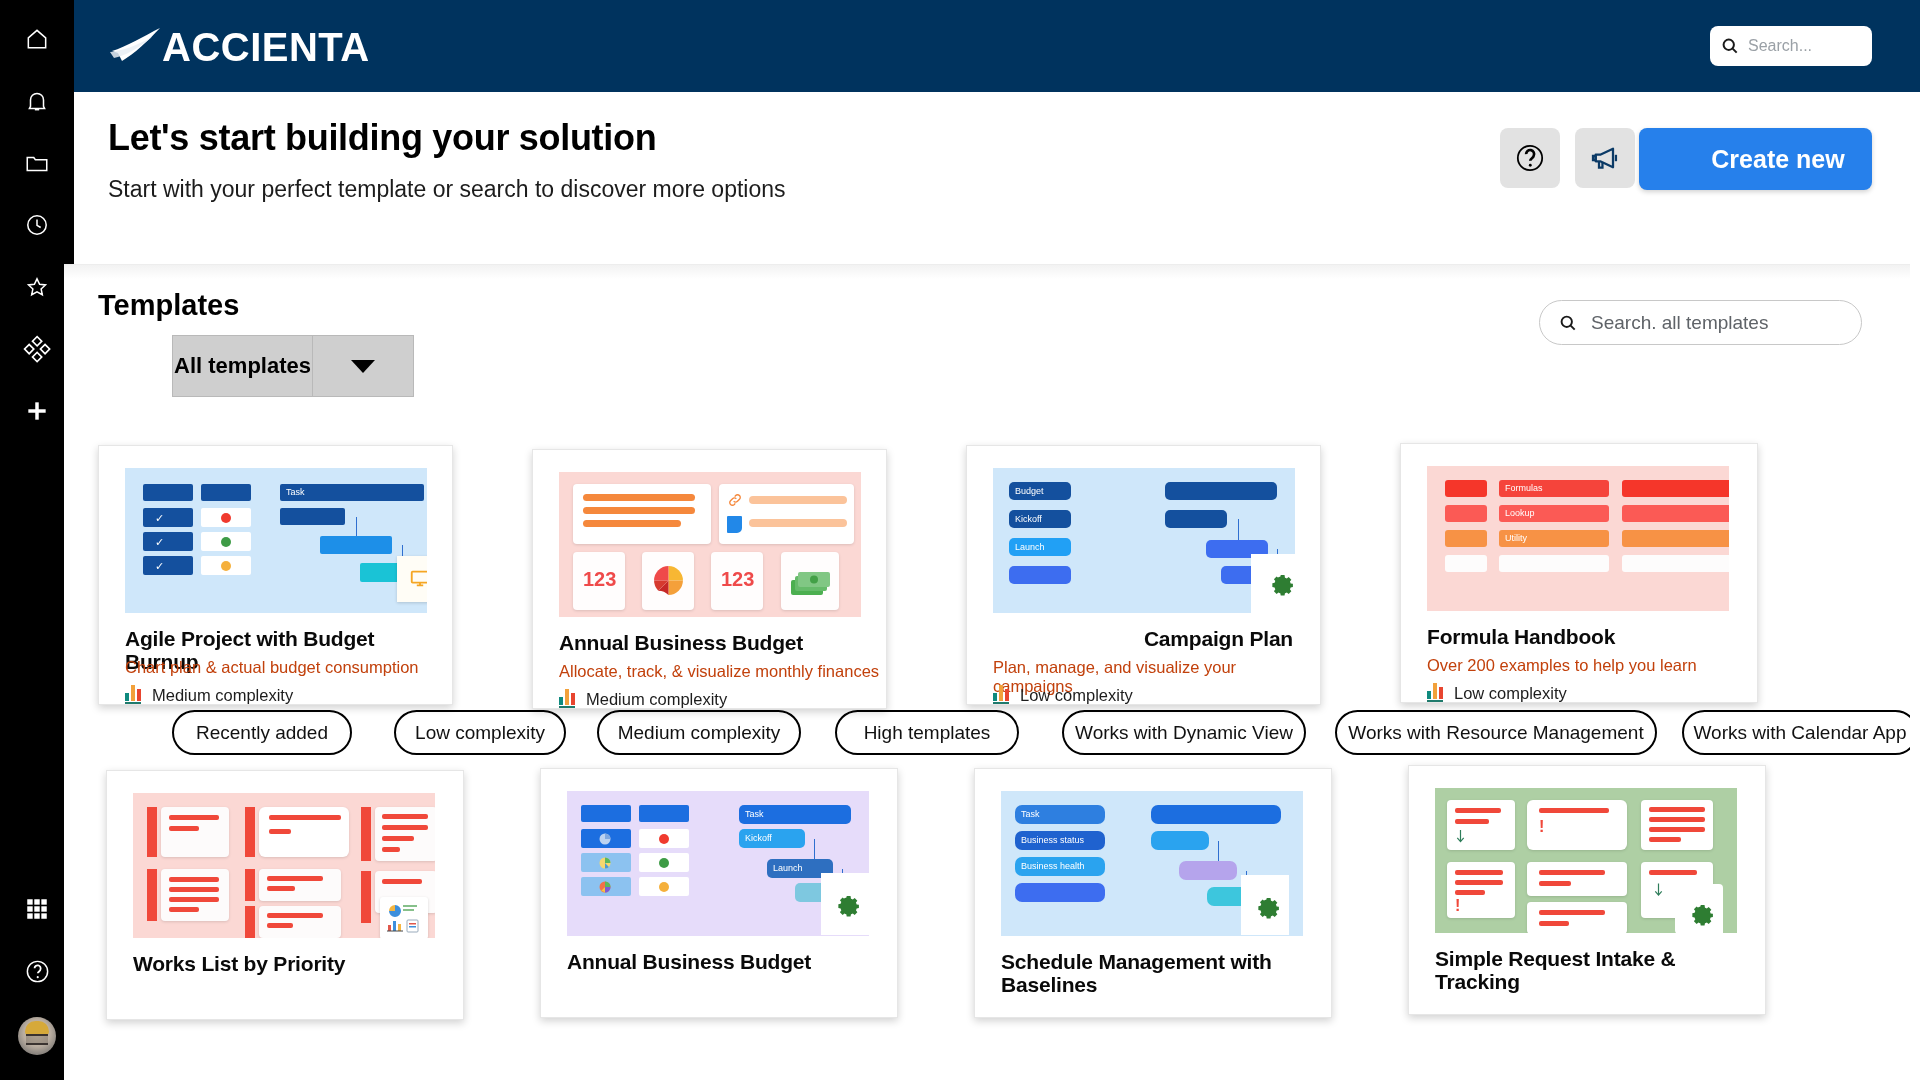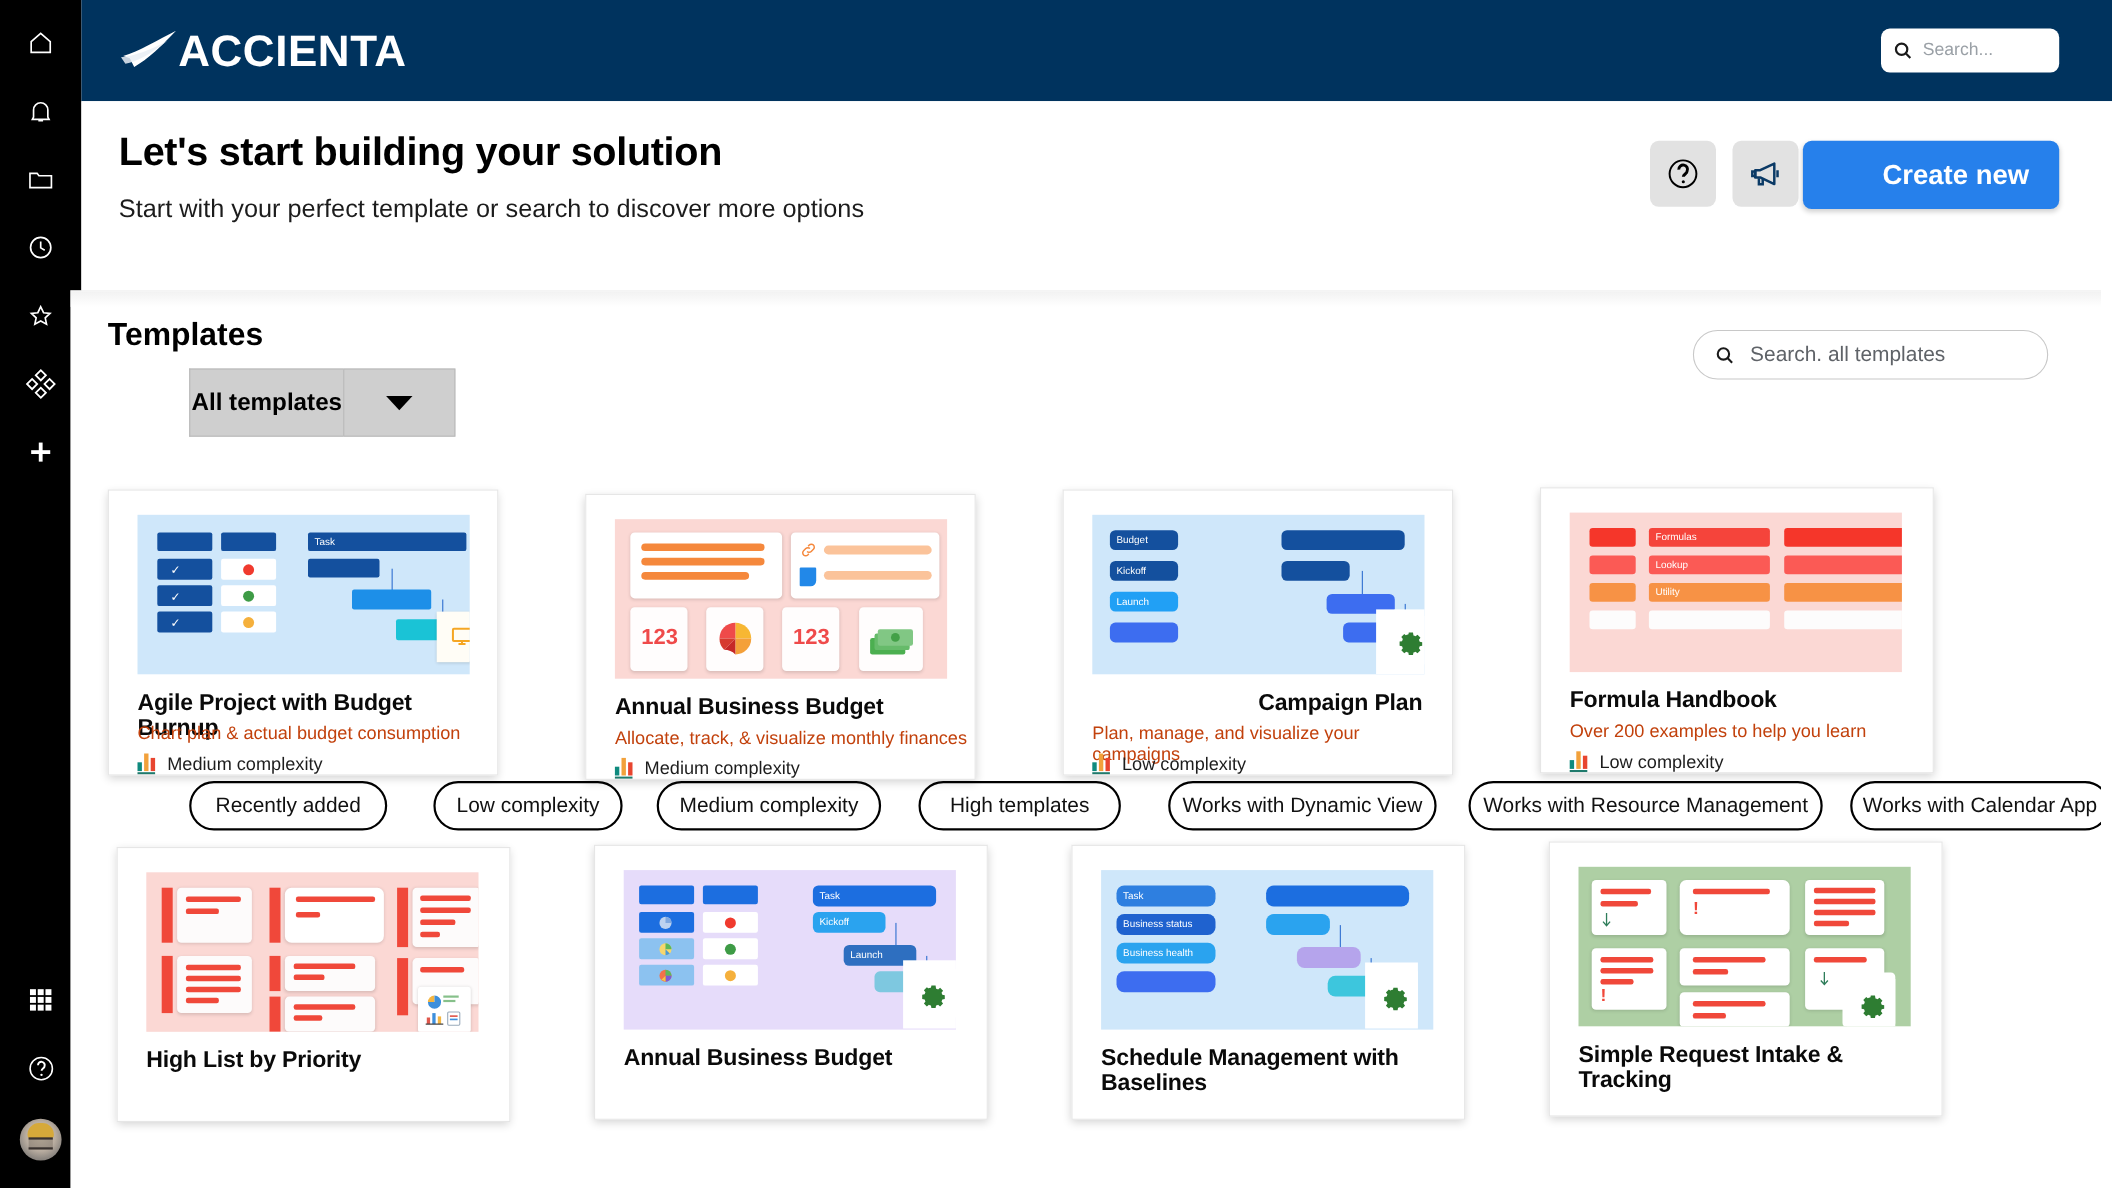--- a/index.html
+++ b/index.html
@@ -522,21 +522,21 @@
             <rect x="18" y="8" width="11" height="2" fill="#86c08a"></rect>
             <rect x="3" y="24" width="3" height="6" fill="#e0584c"></rect>
             <rect x="8" y="20" width="3" height="10" fill="#3d8fdc"></rect>
             <rect x="13" y="23" width="3" height="7" fill="#f5b642"></rect>
             <path d="M2 30h16" stroke="#444" stroke-width="1"></path>
             <rect x="22" y="19" width="11" height="12" rx="1" fill="#fff" stroke="#9ab" stroke-width="1"></rect>
             <rect x="24" y="22" width="7" height="1.5" fill="#e0584c"></rect>
             <rect x="24" y="25" width="7" height="1.5" fill="#3d8fdc"></rect>
           </svg>
         </div>
-        <div class="card-title" style="top: 182px;">High List by Priority</div>
+        <div class="card-title" style="top: 182px;">Works List by Priority</div>
       </div>
       <div class="card" style="left: 476px; top: 503px; width: 358px; height: 250px;">
         <div class="card-thumb" style="background: rgb(230, 220, 250);">
           <div class="t" style="left:14px;top:14px;width:50px;height:17px;background:#1c6ee0;border-radius:2px"></div>
           <div class="t" style="left:72px;top:14px;width:50px;height:17px;background:#1c6ee0;border-radius:2px"></div>
           <div class="t" style="left:14px;top:38px;width:50px;height:19px;background:#1c6ee0;border-radius:2px"></div>
           <svg class="t" style="left:32px;top:42px" width="12" height="12" viewBox="0 0 24 24">
             <circle cx="12" cy="12" r="11" fill="#bcd2f0"></circle>
             <path d="M12 12V1a11 11 0 0111 11z" fill="#7fa8e0"></path>
           </svg>

